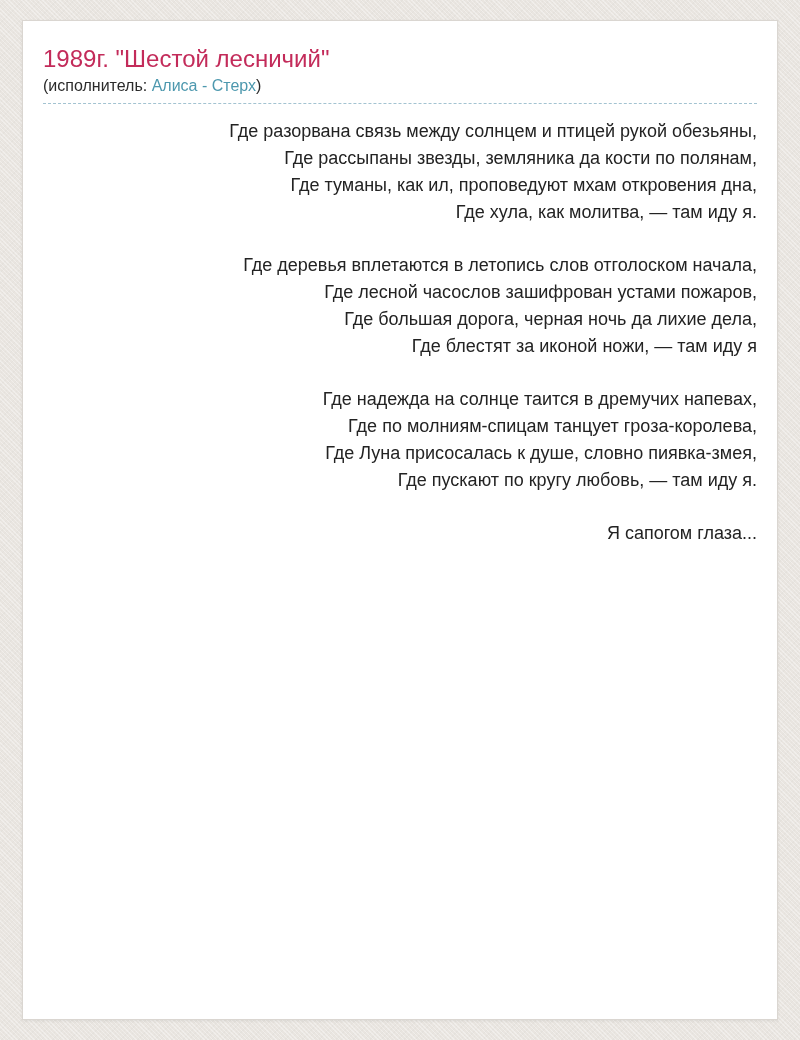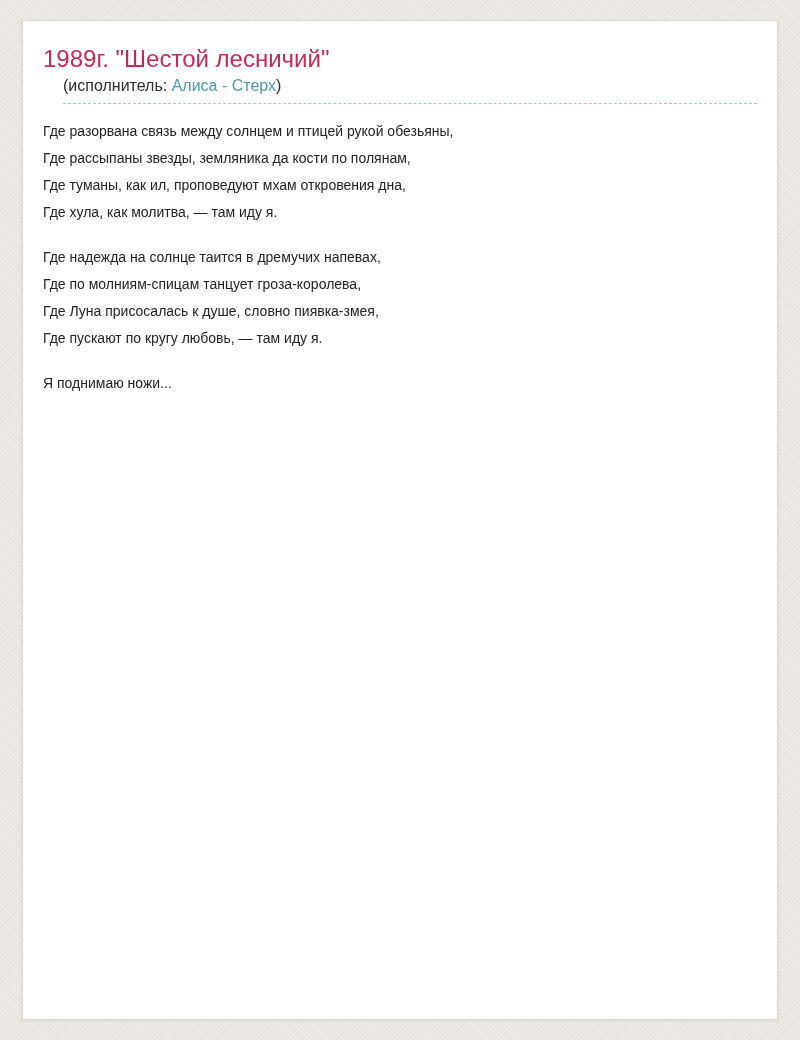--- a/index.html
+++ b/index.html
@@ -39,46 +39,47 @@
     font-size: 24px;
     font-weight: 400;
     line-height: 1.2;
     color: var(--title-color);
   }
   .performer-line {
     font-size: 16px;
     color: #2b2b2b;
     padding-bottom: 8px;
     border-bottom: 1px dashed var(--separator-color);
-    margin-left: 20px;
   }
   .performer-link {
     color: var(--link-color);
     text-decoration: none;
     cursor: pointer;
   }
   .lyrics {
     margin: 0;
   }
   .lyrics p {
-    font-size: 14px;
+    font-size: 18px;
     line-height: 27px;
     color: var(--text-color);
-    margin: 18px 0;
+    margin: 26px 0;
+    text-align: right;
   }
   .lyrics p:first-child {
     margin-top: 14px;
   }
 </style>
 </head>
 <body>
 
 <div class="card">
   <h1 class="page-title">1989г. "Шестой лесничий"</h1>
   <div class="performer-line">
     <span>(исполнитель: </span><a class="performer-link">Алиса - Стерх</a><span>)</span>
   </div>
   <div class="lyrics">
       <p>Где разорвана связь между солнцем и птицей рукой обезьяны,<br>Где рассыпаны звезды, земляника да кости по полянам,<br>Где туманы, как ил, проповедуют мхам откровения дна,<br>Где хула, как молитва, — там иду я.</p>
+      <p>Где деревья вплетаются в летопись слов отголоском начала,<br>Где лесной часослов зашифрован устами пожаров,<br>Где большая дорога, черная ночь да лихие дела,<br>Где блестят за иконой ножи, — там иду я</p>
       <p>Где надежда на солнце таится в дремучих напевах,<br>Где по молниям-спицам танцует гроза-королева,<br>Где Луна присосалась к душе, словно пиявка-змея,<br>Где пускают по кругу любовь, — там иду я.</p>
-      <p>Я поднимаю ножи...</p>
+      <p>Я сапогом глаза...</p>
     </div>
 </div>
 
 </body></html>

